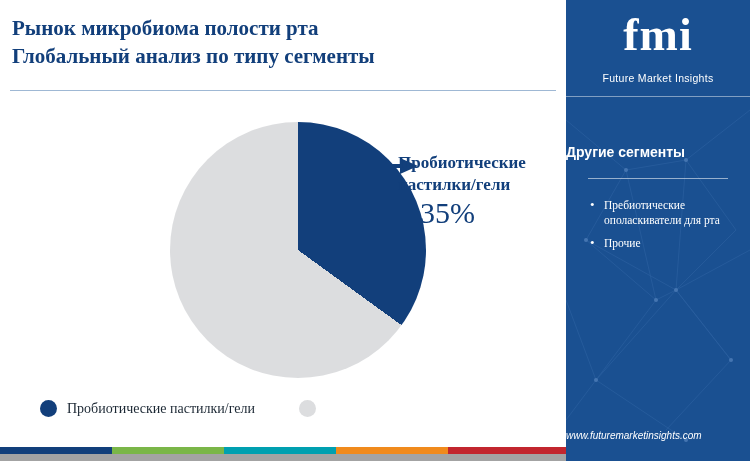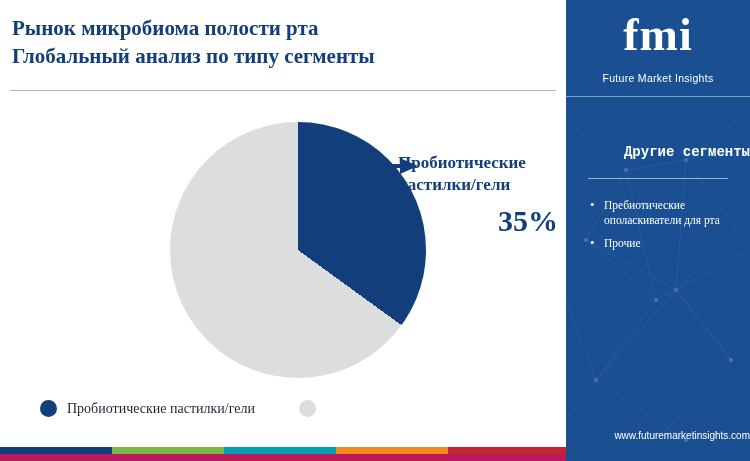--- a/index.html
+++ b/index.html
@@ -10,21 +10,21 @@
     width: 750px;
     height: 461px;
     font-family: "Liberation Sans", sans-serif;
     background: #ffffff;
     overflow: hidden;
   }
   .page {
     position: relative;
     width: 638px;
     height: 461px;
-    background: #be185d;
+    background: #a3a3a3;
     box-sizing: border-box;
   }
   
   .left-panel {
     position: absolute;
     left: 0;
     top: 0;
     width: 566px;
     height: 447px;
     background: #ffffff;
@@ -81,26 +81,24 @@
   }
   .callout-label {
     font-family: "Liberation Serif", serif;
     font-weight: bold;
     font-size: 17px;
     color: #123F7B;
     line-height: 22px;
   }
   .callout-value {
     font-family: "Liberation Serif", serif;
-    font-weight: bold;
+    font-weight: normal;
     font-size: 30px;
     color: #123F7B;
-    margin-top: 8px;
     margin-left: 22px;
-    text-align: right;
   }
   
   .legend {
     position: absolute;
     left: 40px;
     top: 400px;
     display: flex;
     align-items: center;
   }
   .legend-item {
@@ -165,22 +163,22 @@
     top: 96px;
     width: 184px;
     height: 1px;
     background: rgba(255,255,255,0.45);
   }
   .other-seg-title {
     position: absolute;
     left: 0;
     top: 144px;
     width: 184px;
-    text-align: right;
-    font-family: Liberation Mono, monospace;
+    text-align: left;
+    font-family: Liberation Sans, sans-serif;
     font-weight: bold;
     font-size: 14px;
     color: #ffffff;
   }
   .other-seg-rule {
     position: absolute;
     left: 22px;
     top: 178px;
     width: 140px;
     height: 1px;
@@ -209,24 +207,25 @@
     left: -14px;
     top: -1px;
     font-size: 13px;
     color: #ffffff;
   }
   .site-url {
     position: absolute;
     left: 0;
     top: 430px;
     width: 184px;
-    text-align: right;
+    text-align: left;
     font-family: "Liberation Sans", sans-serif;
     font-size: 10px;
     color: #ffffff;
+    font-style: italic;
   }
   
   .bottom-bar {
     position: absolute;
     left: 0;
     top: 447px;
     width: 566px;
     height: 7px;
     display: flex;
   }

